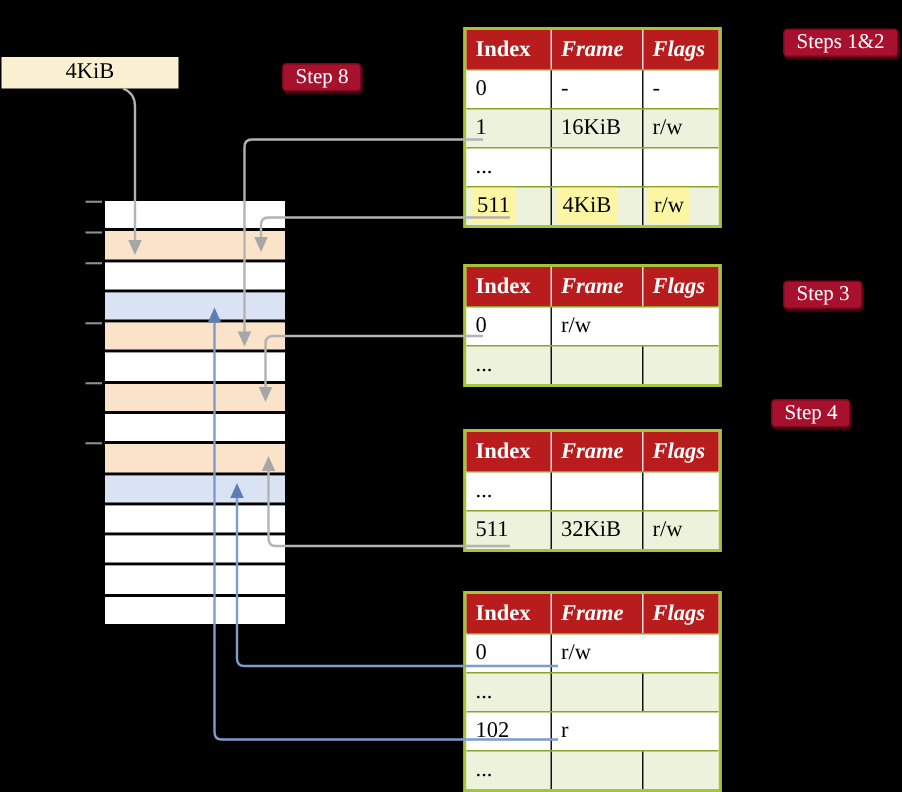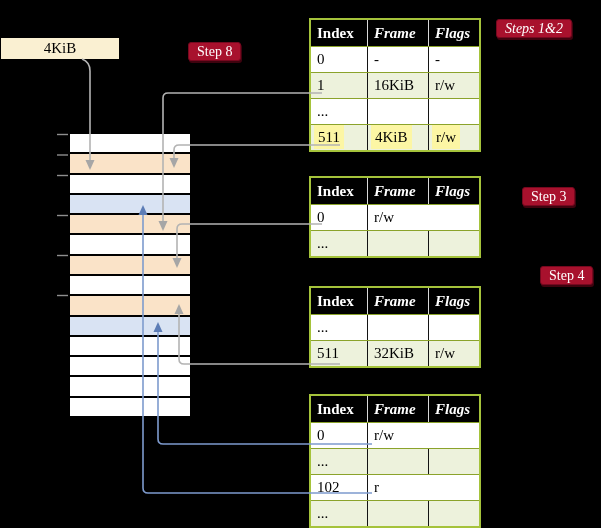--- a/index.html
+++ b/index.html
@@ -12,43 +12,43 @@
     position:absolute;left:1px;top:38px;width:118px;height:21px;
     background:#faf0d2;color:#000;font-size:15px;line-height:21px;text-align:center;
   }
   
   .badge{
     position:absolute;height:17px;line-height:17px;padding:0 8px;
     background:#a8112d;border:1px solid #77081f;border-radius:3px;
     color:#fff;font-size:14px;white-space:nowrap;box-shadow:1px 2px 0 #3f030f;
   }
   .badge.b-step0{left:188px;top:42px;}
-  .badge.b-steps12{left:496px;top:19px;font-style:italic;}
+  .badge.b-steps12{left:522px;top:19px;}
   .badge.b-step3{left:522px;top:159px;margin-top:28px;}
-  .badge.b-step4{left:540px;top:266px;}
+  .badge.b-step4{left:514px;top:266px;}
   
   .mcol{
     position:absolute;left:70px;top:134px;width:120px;height:282px;
     display:flex;flex-direction:column;background:#000;
   }
   .mrow{flex:1;border-bottom:2px solid #000;background:#fff;}
   .mrow:last-child{border-bottom:none;}
   .mrow.free{background:#ffffff;}
   .mrow.table{background:#fae3c8;}
   .mrow.page{background:#d9e3f3;}
   
   .ptable{
     position:absolute;left:309px;width:172px;background:#fff;
     border:2px solid #a5c33b;box-sizing:border-box;
   }
   .ptable.t1{top:18px;}
   .ptable.t2{top:176px;}
   .ptable.t3{top:286px;}
   .ptable.t4{top:394px;}
-  .hrow{display:flex;background:#000000;height:26px;}
+  .hrow{display:flex;background:#b91c1c;height:26px;}
   .hc{
     color:#fff;font-weight:bold;font-size:15px;line-height:26px;padding-left:6px;
     box-sizing:border-box;
   }
   .hc + .hc{border-left:1px solid rgba(255,255,255,.85);font-style:italic;}
   .c0{width:56px;}
   .c1{width:61px;}
   .c2{flex:1;}
   .brow{display:flex;height:25px;border-top:1px solid #8ba32b;background:#fff;}
   .brow.white{background:#ffffff;}

